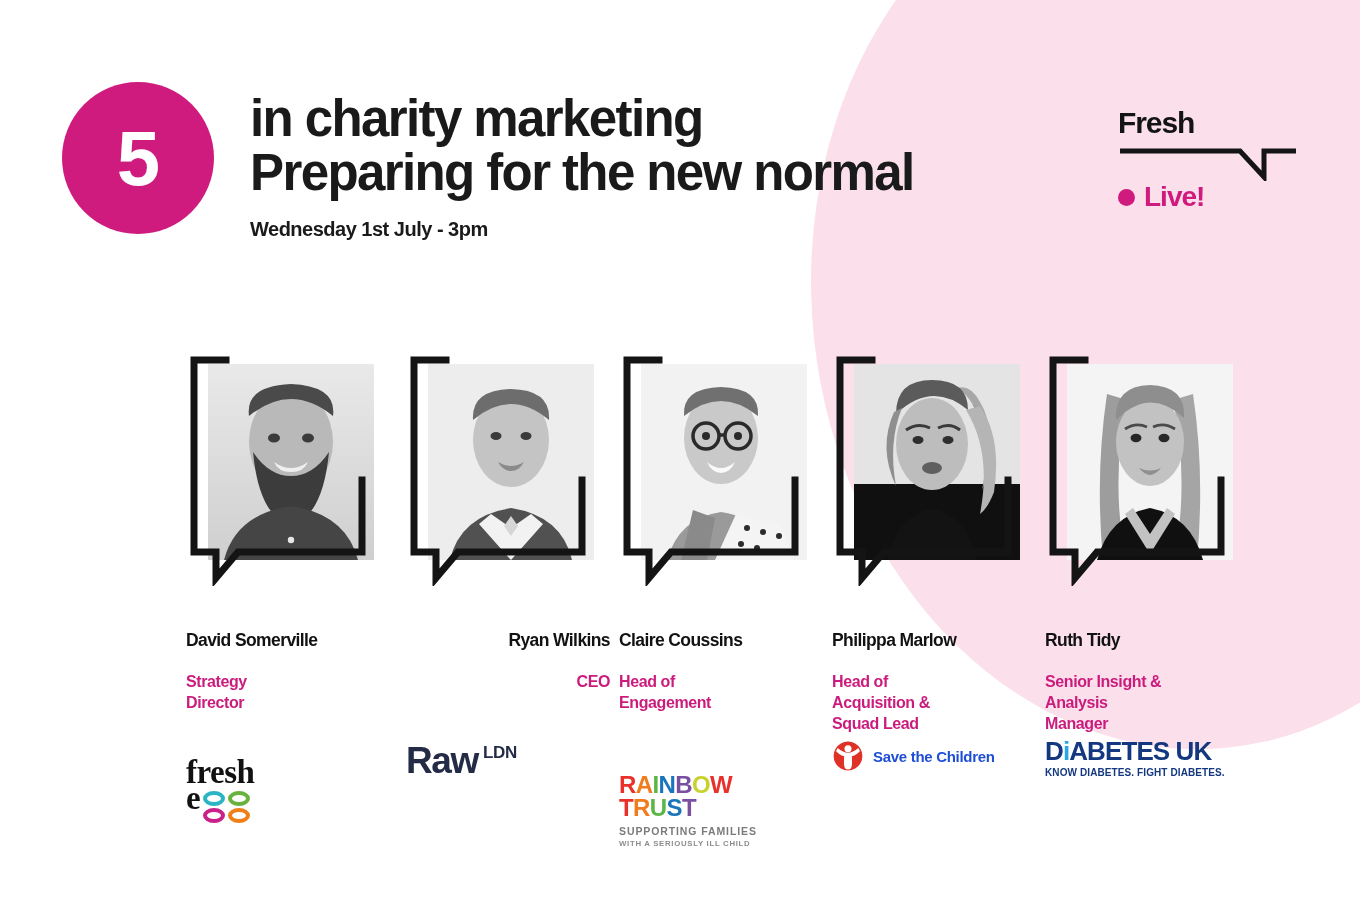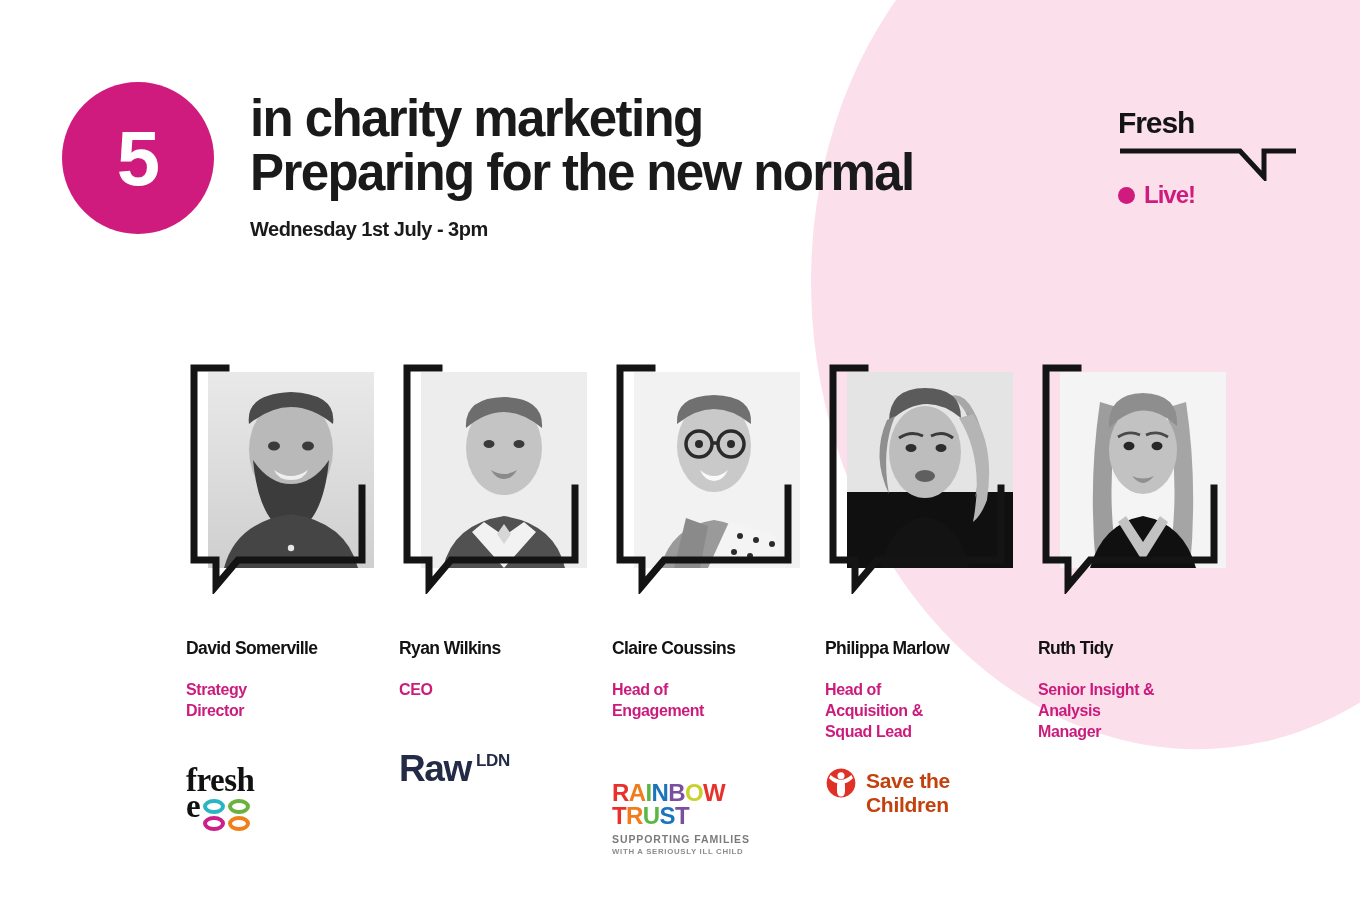--- a/index.html
+++ b/index.html
@@ -57,33 +57,33 @@
   
   .ft-logo{position:absolute;right:62px;top:108px;width:180px;z-index:4;}
   .ft-l1,.ft-l2{
     color:#141414;font-size:30px;font-weight:bold;line-height:0.98;
     letter-spacing:-1.1px;text-align:left;
   }
   .ft-rule{position:relative;margin-top:10px;height:34px;}
   .ft-rule svg{display:block;}
   .ft-live{display:flex;align-items:center;gap:9px;margin-top:2px;}
   .ft-dot{width:17px;height:17px;border-radius:50%;background:#d01b7e;flex:0 0 auto;}
-  .ft-live-text{color:#d01b7e;font-size:24px;font-weight:bold;letter-spacing:-1px;line-height:1;}
+  .ft-live-text{color:#d01b7e;font-size:28px;font-weight:bold;letter-spacing:-1px;line-height:1;}
 
   
   .speakers{
-    position:absolute;left:0;top:360px;width:1360px;height:520px;z-index:3;
+    position:absolute;left:0;top:352px;width:1360px;height:520px;z-index:3;
     display:flex;
   }
   .speaker{
     position:relative;
     width:204px;
   }
   .sp1{margin-left:186px;}
-  .sp2{margin-left:9px;}
+  .sp2{margin-left:16px;text-align:right;}
   .sp3{margin-left:9px;}
   .sp4{margin-left:9px;}
   .sp5{margin-left:9px;}
 
   .bubble{
     position:relative;width:196px;height:234px;
   }
   .bubble .frame{position:absolute;left:0;top:0;width:196px;height:234px;z-index:3;pointer-events:none;}
   .photo{
     position:absolute;left:22px;top:12px;width:166px;height:196px;
@@ -115,21 +115,21 @@
   .raw-word{font-size:37px;font-weight:bold;color:#232b46;letter-spacing:-1.4px;line-height:1;}
   .raw-sup{font-size:17px;font-weight:bold;color:#232b46;letter-spacing:-0.3px;margin-left:5px;margin-top:1px;}
 
   .logo-rainbow{width:140px;}
   .rb-line{font-size:24px;font-weight:bold;letter-spacing:-0.6px;line-height:0.95;}
   .rb-sub1{font-size:10.5px;font-weight:bold;color:#7b7b7b;letter-spacing:0.9px;margin-top:5px;}
   .rb-sub2{font-size:7.8px;font-weight:bold;color:#8d8d8d;letter-spacing:0.7px;margin-top:2px;}
 
   .logo-stc{display:flex;align-items:center;gap:9px;}
   .stc-mark{width:32px;height:32px;flex:0 0 auto;}
-  .stc-text{font-size:21px;font-weight:bold;color:#c2410c;letter-spacing:-0.3px;margin-top:21px;}
+  .stc-text{font-size:15px;font-weight:bold;color:#1d4ed8;letter-spacing:-0.3px;}
 
   .logo-duk{width:180px;}
   .duk-main{font-size:26px;font-weight:bold;color:#14387f;letter-spacing:-0.9px;line-height:1;}
   .duk-main .duk-i{color:#2aa9df;}
   .duk-sub{font-size:10px;font-weight:bold;color:#14387f;letter-spacing:0.1px;margin-top:3px;}
 </style>
 </head>
 <body>
 
 <div class="stage">
@@ -349,16 +349,22 @@
         </div>
         <svg class="frame" viewBox="0 0 196 234" fill="none" xmlns="http://www.w3.org/2000/svg">
           <path d="M40 8 H8 V200 H30 L30 226 L52 200 H176 V128" stroke="#141414" stroke-width="7" fill="none" stroke-linejoin="miter" stroke-linecap="square"></path>
         </svg>
       </div>
       <div class="sp-name">Ruth Tidy</div>
       <div class="sp-role">Senior Insight &amp;
 Analysis
 Manager</div>
 
+      <div class="sp-logo" style="bottom:58px;">
+        <div class="logo-duk">
+          <div class="duk-main"><span>D</span><span class="duk-i">i</span><span>ABETES UK</span></div>
+          <div class="duk-sub">KNOW DIABETES. FIGHT DIABETES.</div>
+        </div>
+      </div>
     </div>
 
   </div>
 </div>
 
 </body></html>

